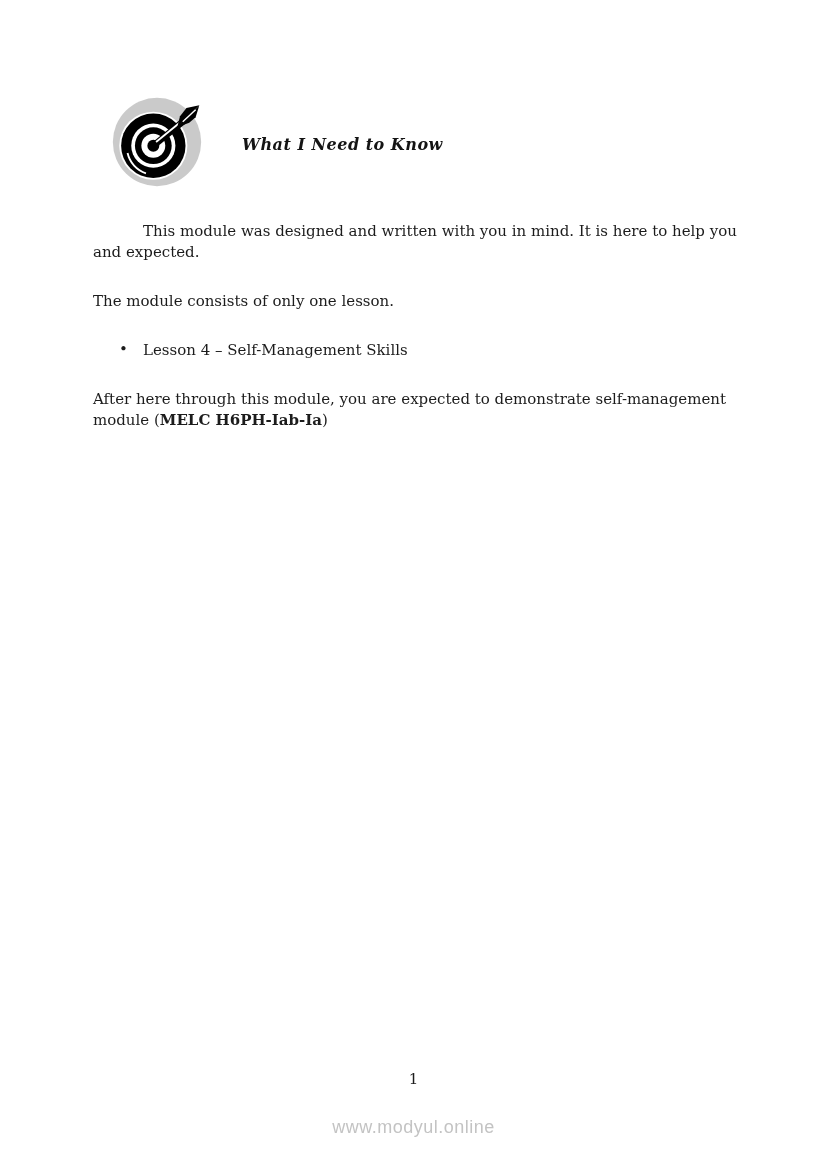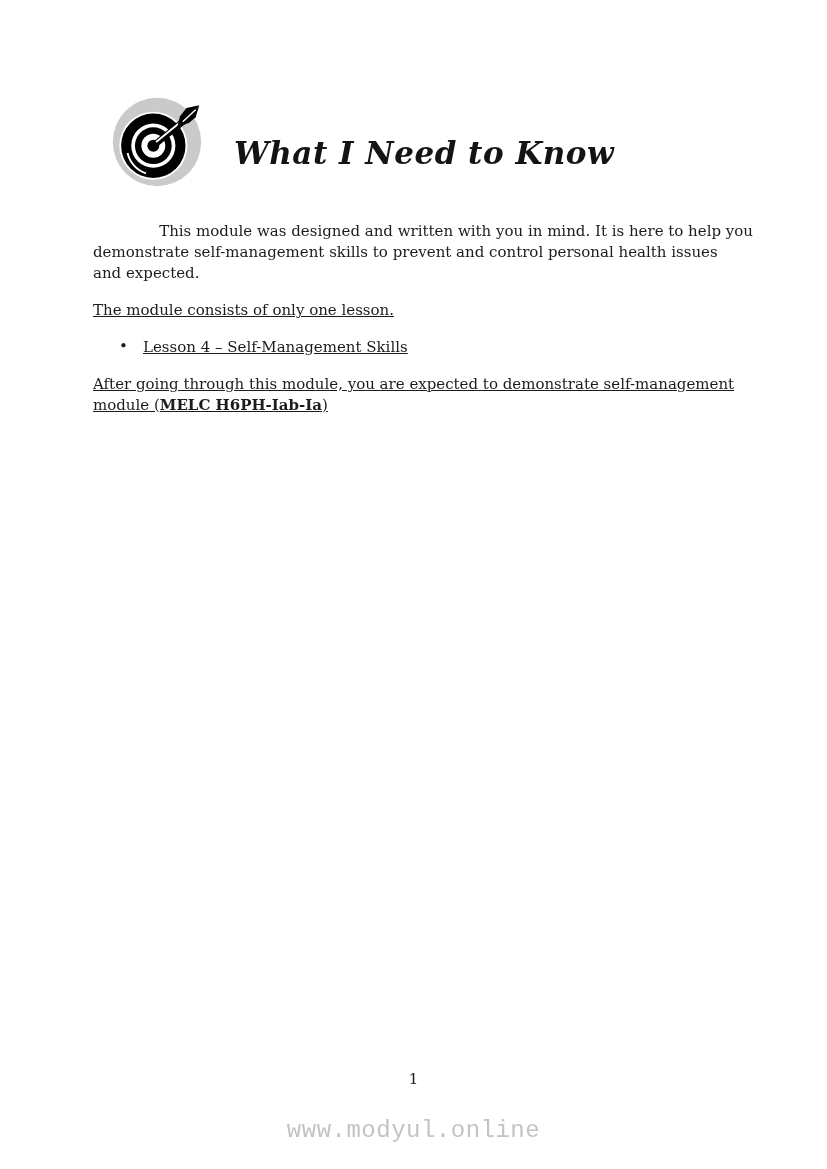--- a/index.html
+++ b/index.html
@@ -18,47 +18,45 @@
   }
   .header-icon {
     position: absolute;
     left: 111px;
     top: 96px;
     width: 92px;
     height: 92px;
   }
   .page-title {
     position: absolute;
-    left: 234px;
+    left: 242px;
     top: 135px;
-    font-size: 31px;
+    font-size: 16px;
     font-weight: bold;
     font-style: italic;
     letter-spacing: 0.5px;
     color: #141414;
     white-space: nowrap;
   }
   .content {
     position: absolute;
     left: 93px;
     top: 221px;
     width: 660px;
     font-size: 15px;
     line-height: 21px;
   }
   .content .line {
     white-space: nowrap;
   }
   .indent-first {
     padding-left: 50px;
-    text-align: right;
   }
   .para-gap {
-    margin-top: 16px;
-    text-decoration: underline;
+    margin-top: 28px;
   }
   .bullet-line {
     position: relative;
     padding-left: 50px;
     white-space: nowrap;
   }
   .bullet-dot {
     position: absolute;
     left: 26px;
     top: -1px;
@@ -75,22 +73,22 @@
     text-align: center;
     font-size: 15px;
     color: #1c1c1c;
   }
   .watermark {
     position: absolute;
     left: 0;
     top: 1117px;
     width: 100%;
     text-align: center;
-    font-family: Liberation Mono, monospace;
-    font-size: 24px;
+    font-family: Liberation Sans, sans-serif;
+    font-size: 18px;
     letter-spacing: 0.5px;
     color: #c3c3c3;
   }
 </style>
 </head>
 <body>
 
 <div class="page">
 
   <div class="header-icon">
@@ -113,33 +111,32 @@
       <line x1="78" y1="28" x2="92" y2="15" stroke="#ffffff" stroke-width="1.5"></line>
     </svg>
   </div>
 
   <div class="page-title">What I Need to Know</div>
 
   <div class="content">
 
     <div>
       <div class="line indent-first">This module was designed and written with you in mind. It is here to help you</div>
-      <div class="line">demonstrate self-management skills to prevent and control personal health issues</div>
       <div class="line">and expected.</div>
     </div>
 
     <div class="line para-gap">The module consists of only one lesson.</div>
 
     <div class="bullet-line para-gap">
       <span class="bullet-dot">•</span>
       <span>Lesson 4 – Self-Management Skills</span>
     </div>
 
     <div class="para-gap">
-      <div class="line">After going through this module, you are expected to demonstrate self-management</div>
+      <div class="line">After here through this module, you are expected to demonstrate self-management</div>
       <div class="line"><span>module (</span><span class="bold-inline">MELC H6PH-Iab-Ia</span><span>)</span></div>
     </div>
 
   </div>
 
   <div class="page-number">1</div>
   <div class="watermark">www.modyul.online</div>
 
 </div>
 

